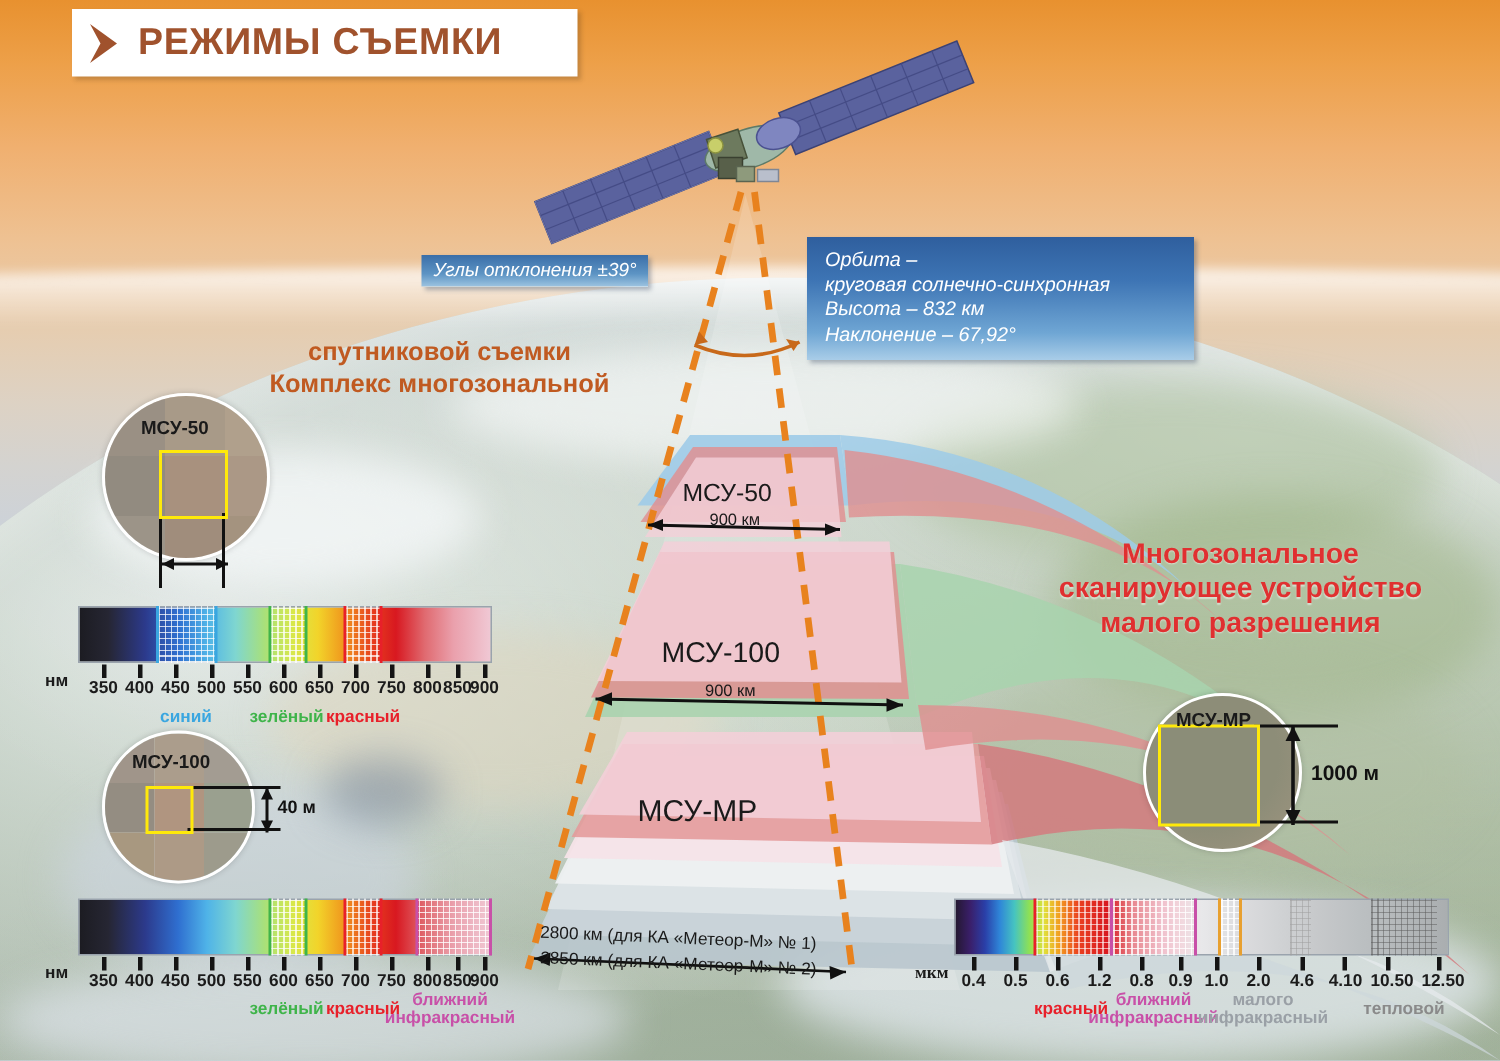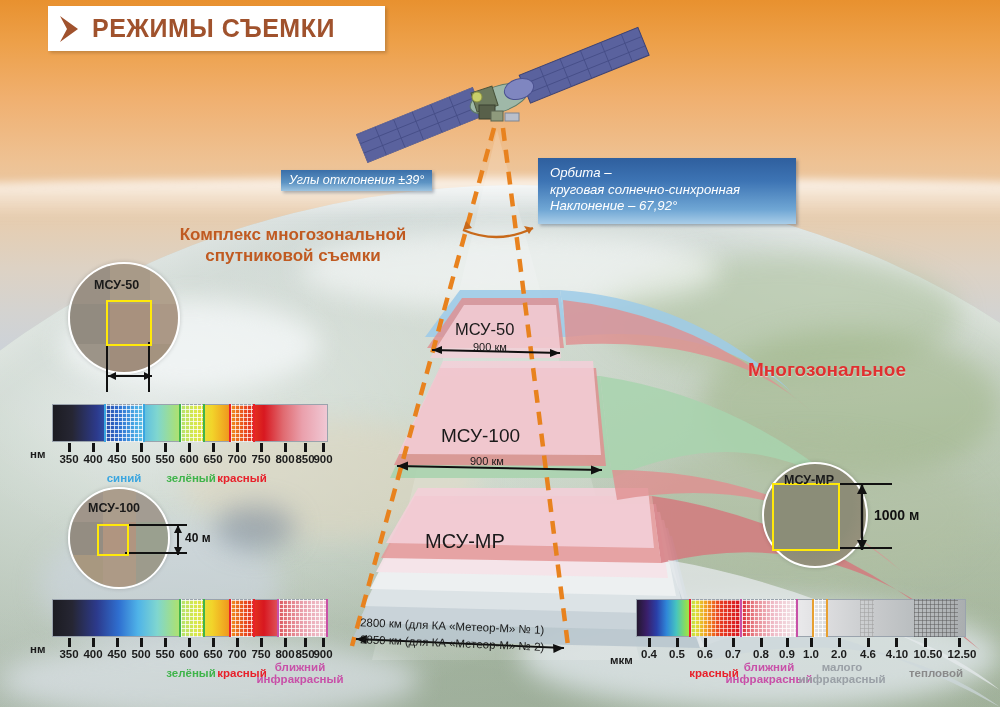--- a/index.html
+++ b/index.html
@@ -226,29 +226,32 @@
     <span class="ttl">РЕЖИМЫ СЪЕМКИ</span>
   </div>
 
   <div class="infobox" id="angles-box">
     <span>Углы отклонения ±39°</span>
   </div>
 
   <div class="infobox" id="orbit-box">
     <div>Орбита –</div>
     <div>круговая солнечно-синхронная</div>
+    <div>Высота – 832 км</div>
     <div>Наклонение – 67,92°</div>
   </div>
 
   <div class="head-left">
+    <div>спутниковой съемки</div>
     <div>Комплекс многозональной</div>
-    <div>спутниковой съемки</div>
   </div>
   <div class="head-right">
     <div>Многозональное</div>
+    <div>сканирующее устройство</div>
+    <div>малого разрешения</div>
   </div>
 
   <div class="sensor" style="left:68px;top:262px;">
     <div class="disc" style="left:0;top:0;width:108px;height:108px;">
       <div class="px" style="left:0;top:0;width:40px;height:40px;background:#9a9084;"></div>
       <div class="px" style="left:40px;top:0;width:40px;height:40px;background:#a89a88;"></div>
       <div class="px" style="left:80px;top:0;width:30px;height:40px;background:#b0a08c;"></div>
       <div class="px" style="left:0;top:40px;width:40px;height:40px;background:#928b80;"></div>
       <div class="px" style="left:40px;top:40px;width:40px;height:40px;background:#a8917e;"></div>
       <div class="px" style="left:80px;top:40px;width:30px;height:40px;background:#ab9886;"></div>
@@ -438,30 +441,30 @@
     <div class="hatch" style="left:178px;width:12px;
       background:repeating-linear-gradient(0deg,rgba(255,255,255,.8) 0 1px,transparent 1px 4px),
                  repeating-linear-gradient(90deg,rgba(255,255,255,.8) 0 1px,transparent 1px 4px);"></div>
     <div class="hatch" style="left:224px;width:14px;
       background:repeating-linear-gradient(0deg,rgba(160,160,160,.55) 0 1px,transparent 1px 4px),
                  repeating-linear-gradient(90deg,rgba(160,160,160,.55) 0 1px,transparent 1px 4px);"></div>
     <div class="hatch" style="left:278px;width:44px;
       background:repeating-linear-gradient(0deg,rgba(90,90,90,.5) 0 1px,transparent 1px 4px),
                  repeating-linear-gradient(90deg,rgba(90,90,90,.5) 0 1px,transparent 1px 4px);"></div>
 
-    <div class="unit" style="left:-26px;top:55px;">мкм</div>
+    <div class="unit" style="left:-26px;top:44px;font-family:Liberation Serif, serif;">мкм</div>
     <div class="ticks" style="top:39px;width:330px;">
       <div class="tick" style="left:12px;top:0;"></div>
         <div class="tlab" style="left:13px;top:10px;">0.4</div>
       <div class="tick" style="left:40px;top:0;"></div>
         <div class="tlab" style="left:41px;top:10px;">0.5</div>
       <div class="tick" style="left:68px;top:0;"></div>
         <div class="tlab" style="left:69px;top:10px;">0.6</div>
       <div class="tick" style="left:96px;top:0;"></div>
-        <div class="tlab" style="left:97px;top:10px;">0.7</div>
+        <div class="tlab" style="left:97px;top:10px;">1.2</div>
       <div class="tick" style="left:124px;top:0;"></div>
         <div class="tlab" style="left:125px;top:10px;">0.8</div>
       <div class="tick" style="left:150px;top:0;"></div>
         <div class="tlab" style="left:151px;top:10px;">0.9</div>
       <div class="tick" style="left:174px;top:0;"></div>
         <div class="tlab" style="left:175px;top:10px;">1.0</div>
       <div class="tick" style="left:202px;top:0;"></div>
         <div class="tlab" style="left:203px;top:10px;">2.0</div>
       <div class="tick" style="left:231px;top:0;"></div>
         <div class="tlab" style="left:232px;top:10px;">4.6</div>

